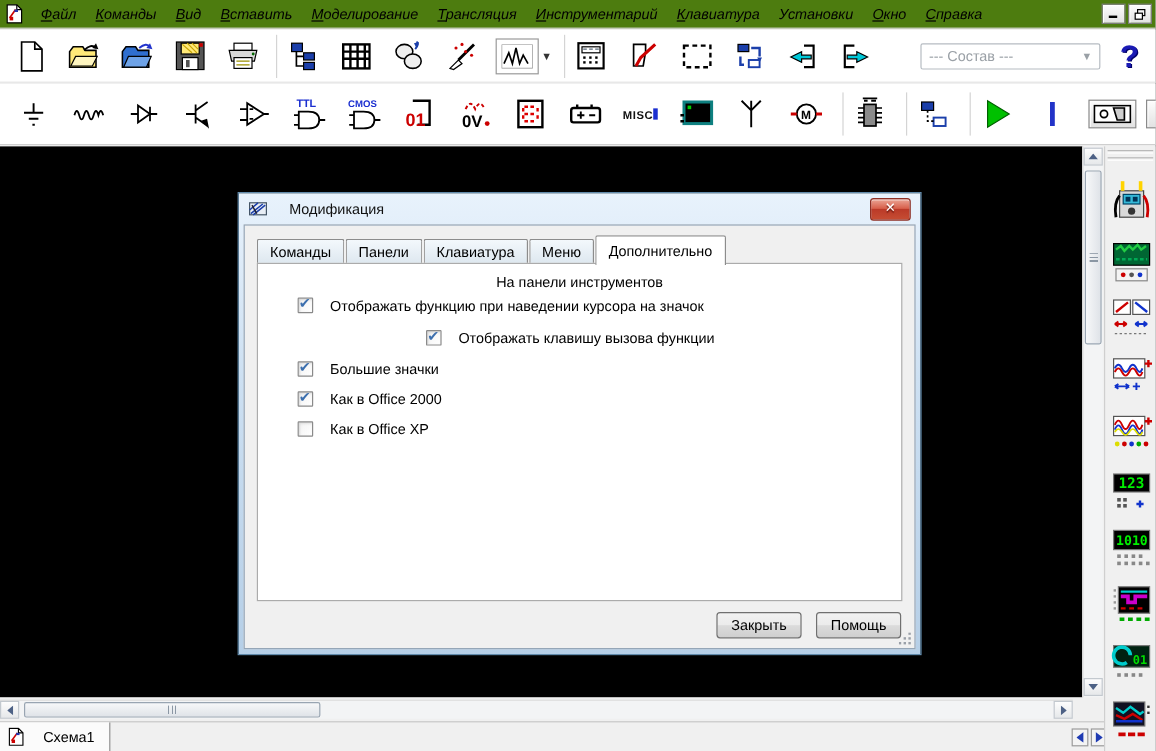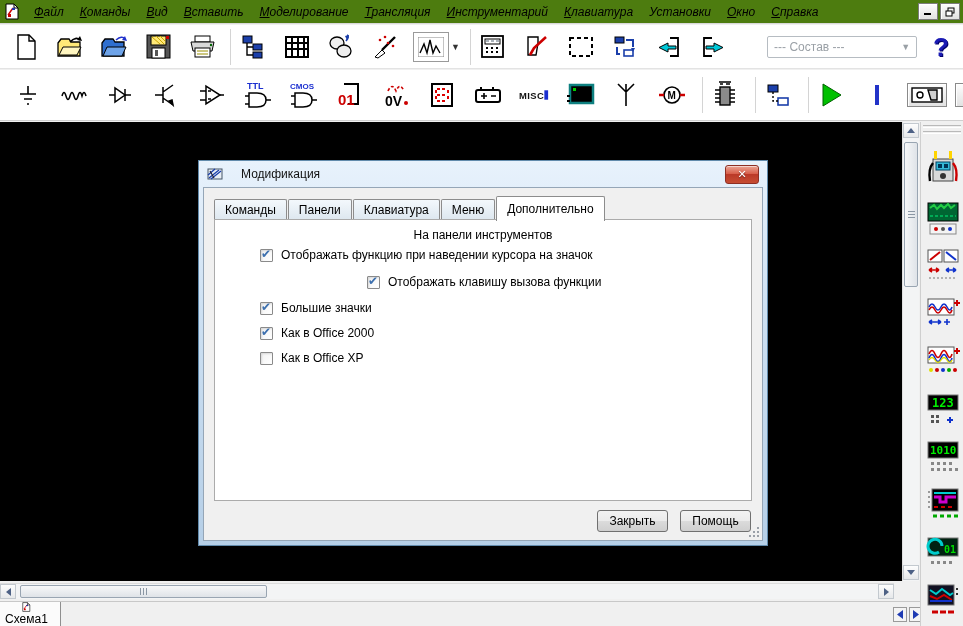--- a/index.html
+++ b/index.html
@@ -80,22 +80,22 @@
   .grip-dots { width:8px; height:7px;
     background:repeating-linear-gradient(90deg,#8b97a4 0 1px,transparent 1px 3px); }
   .grip-dots.v { width:7px; height:8px;
     background:repeating-linear-gradient(#8b97a4 0 1px,transparent 1px 3px); }
   
   .tabbar {
     position:absolute; top:601px; left:0; width:920px; height:25px;
     background:#f0f0f0; border-top:1px solid #c8c8c8; display:flex; align-items:stretch;
   }
   .scheme-tab {
-    display:flex; align-items:center; gap:0; padding:0 12px 0 5px;
-    background:#fbfbfb; border-right:1px solid #8f8f8f;flex-direction:column;
+    display:flex; align-items:center; gap:15px; padding:0 12px 0 5px;
+    background:#fbfbfb; border-right:1px solid #8f8f8f;
   }
   .tabnav { position:absolute; left:893px; top:5px; display:flex; gap:2px; }
   .tabnav .nbtn {
     width:14px; height:15px; border:1px solid #9a9a9a; background:#f4f4f4;
     display:flex; align-items:center; justify-content:center;
   }
   
   .sidebar {
     position:absolute; top:122px; left:920px; width:43px; height:504px;
     background:#f0f0f0; border-left:1px solid #cfcfcf;
@@ -135,21 +135,21 @@
   .tab.active {
     height:25px; line-height:24px; background:#fff; z-index:3;
     margin-bottom:-1px;
   }
   .panel {
     position:absolute; left:10px; right:10px; top:31px; height:282px;
     background:#fff; border:1px solid #ababab; z-index:2;
   }
   .group-row { position:absolute; left:12px; right:12px; top:8px; display:flex; align-items:center;flex-direction:column; }
   .group-row .gline { flex:1; border-top:1px solid #bdbdbd; margin-left:8px; }
-  .cb-row { position:absolute; display:flex; align-items:flex-end; gap:8px;margin-left:12px; }
+  .cb-row { position:absolute; display:flex; align-items:flex-start; gap:14px; }
   .cb {
     width:13px; height:13px; border:1px solid #8a8a8a; border-radius:1px;
     background:linear-gradient(135deg,#f2f2f2,#ffffff); position:relative; flex:none;
     box-shadow:inset 1px 1px 2px rgba(0,0,0,.12);
   }
   .cb.checked::after {
     content:"\2714"; position:absolute; left:0px; top:-3px;
     font-size:12px; color:#3c6fae;
   }
   .dlg-btn {

